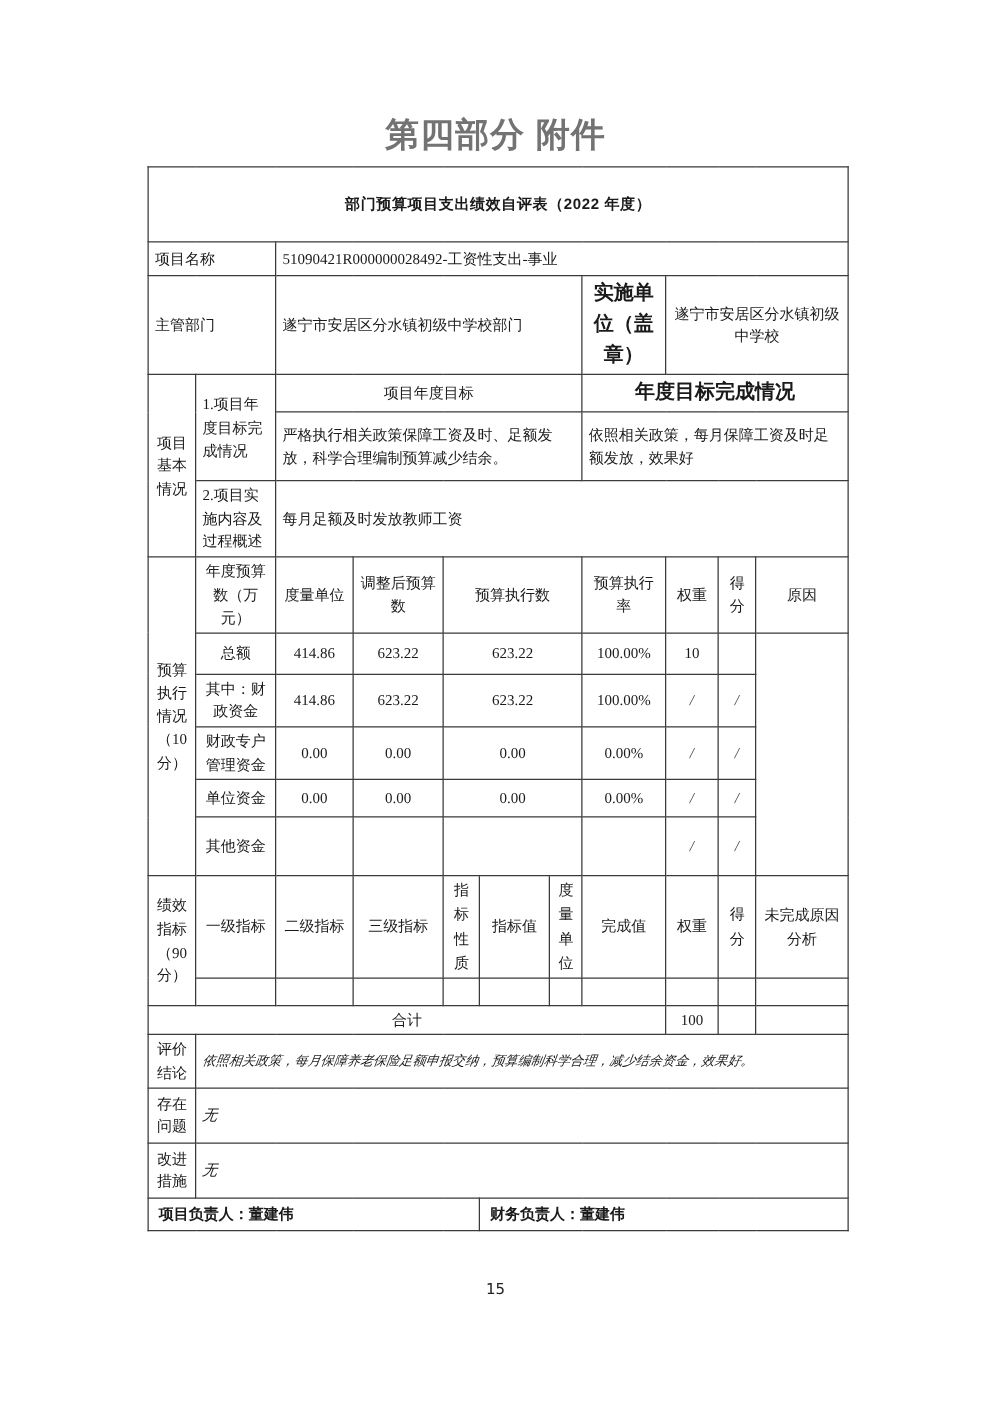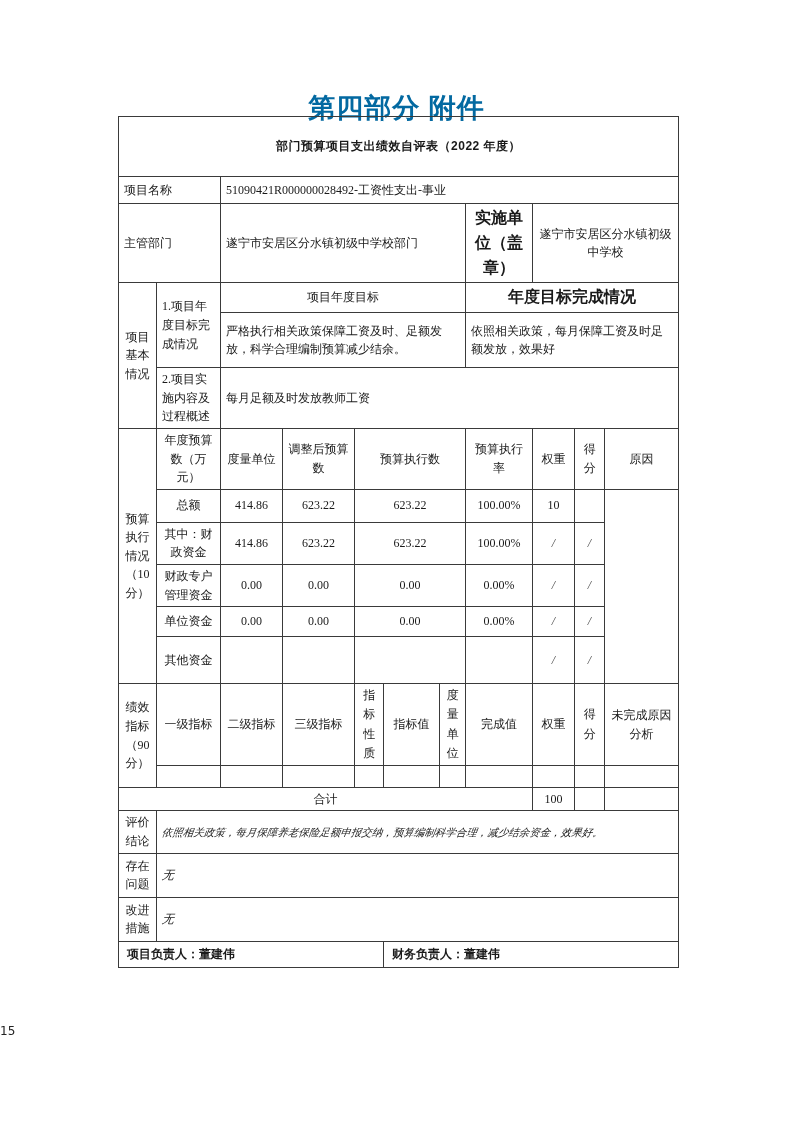--- a/index.html
+++ b/index.html
@@ -18,26 +18,26 @@
   }
   .doc-heading {
     margin: 0;
     padding-top: 90px;
     width: 793px;
     text-align: center;
     font-family: "Liberation Sans", sans-serif;
     font-weight: bold;
     font-size: 27px;
     letter-spacing: 1px;
-    color: #0369a1;
+    color: #737373;
   }
   table.eval {
     position: absolute;
     left: 118px;
-    top: 116px;
+    top: 133px;
     width: 560px;
     border-collapse: collapse;
     table-layout: fixed;
   }
   table.eval td {
     border: 1px solid #3a3a3a;
     padding: 2px 5px;
     font-size: 12px;
     line-height: 1.55;
     vertical-align: middle;
@@ -68,20 +68,21 @@
     word-break: break-all;
     line-height: 1.6;
     text-align: right;
   }
   .slash { font-style: italic; color: #444; }
   .page-number {
     position: absolute;
     left: 0;
     top: 1024px;
     width: 793px;
+    text-align: center;
     font-size: 12px;
     font-family: "DejaVu Sans", sans-serif;
     color: #222;
   }
 </style>
 </head>
 <body>
 
 <div class="page">
 

